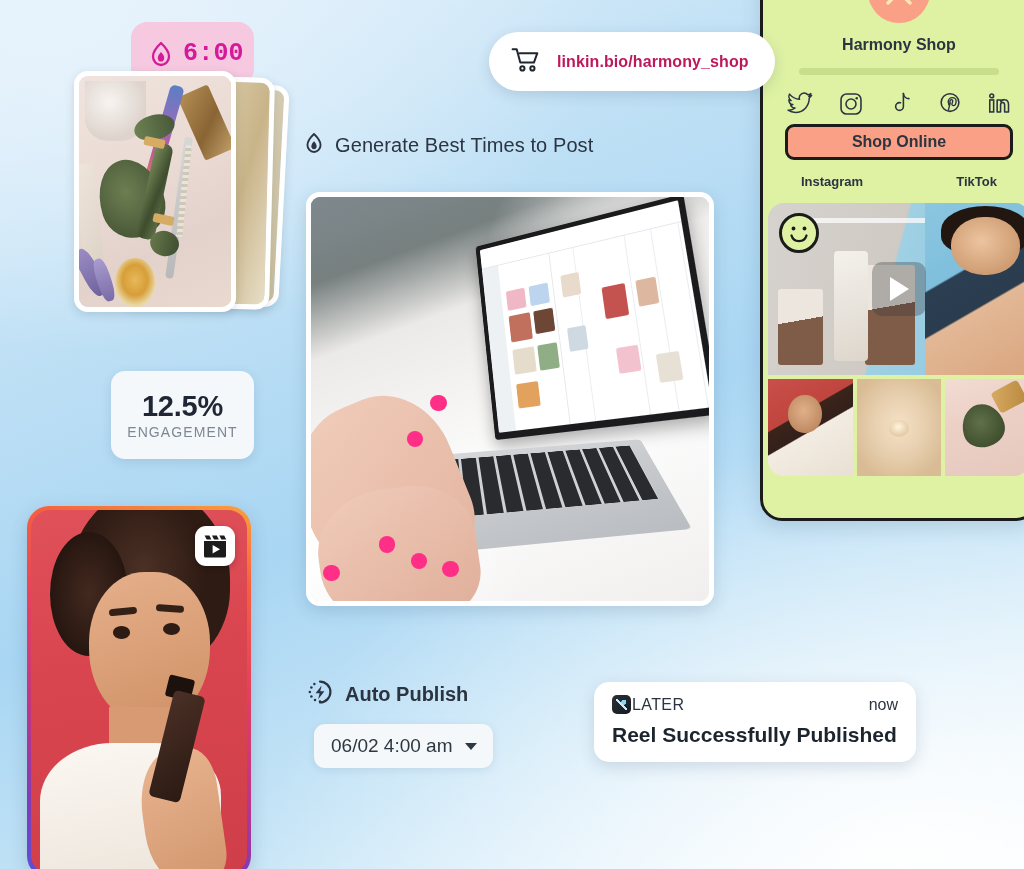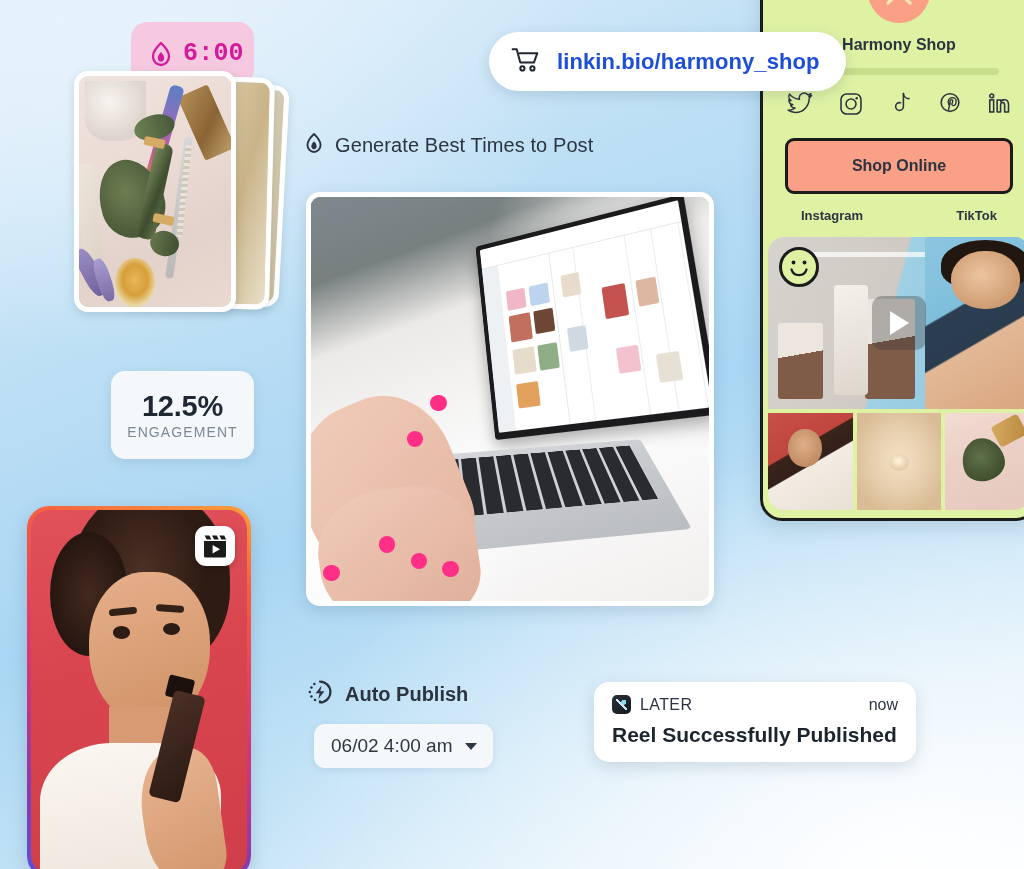--- a/index.html
+++ b/index.html
@@ -91,21 +91,21 @@
 
   
   #url-pill {
     position: absolute; left: 489px; top: 32px;
     height: 59px; padding: 0 26px 0 22px;
     background: #ffffff; border-radius: 30px;
     display: flex; align-items: center; gap: 16px;
     box-shadow: 0 4px 14px rgba(40,70,100,0.16);
     z-index: 30;
   }
-  #url-pill .url-text { font-size: 22px; font-weight: 700; color: #1d4ed8; letter-spacing: .1px; }
+  #url-pill .url-text { font-size: 16px; font-weight: 700; color: #be185d; letter-spacing: .1px; }
 
   
   #gen-label {
     position: absolute; left: 305px; top: 132px;
     display: flex; align-items: center; gap: 12px; z-index: 8;
   }
   #gen-label .gl-text { font-size: 20px; font-weight: 400; color: #2B3440; letter-spacing: .1px; }
 
   
   #laptop-card {
@@ -235,40 +235,40 @@
     width:19px;height:19px;border-radius:5px;
     background: linear-gradient(140deg,#2b3038,#161a20);
     position:relative; flex:0 0 auto; overflow:hidden;
   }
   #toast .t-appicon::after{
     content:""; position:absolute; left:4px; top:4px; width:11px; height:11px;
     background:
       linear-gradient(45deg, transparent 44%, #cfe6f5 44% 56%, transparent 56%),
       radial-gradient(circle at 72% 28%, #89d7f2 0 22%, transparent 23%);
   }
-  #toast .t-app { font-size:16px; color:#2B3440; letter-spacing:.4px; margin-left:9px; }
+  #toast .t-app { font-size:16px; color:#2B3440; letter-spacing:.4px; margin-left:1px; }
   #toast .t-time { font-size:16px; color:#2B3440; margin-left:auto; }
   #toast .t-title { font-size:21px; font-weight:700; color:#1C242E; margin-top:9px; letter-spacing:0; }
 
   
   #linkbio {
     position:absolute; left:760px; top:-64px; width:278px; height:585px;
     background:#DFF2A4; border: 3px solid #1b1b1b; border-radius: 22px;
     overflow:hidden; z-index: 5;
     box-shadow: 0 6px 20px rgba(40,70,100,0.16);
   }
   #lb-logo {
     width:62px;height:62px;border-radius:50%;background:#F9A087;
     margin: 22px auto 0 auto; position:relative;
   }
   #lb-title { text-align:center; font-size:16px; font-weight:700; color:#2B3440; margin-top:13px; }
   #lb-divider { width:200px;height:7px;border-radius:4px;background:#C9DE8B;margin:14px auto 0 auto; }
   #lb-socials { display:flex; justify-content:center; gap:25px; margin-top:17px; }
   #lb-shop {
-    margin: 18px 22px 0 22px; height:56px;
+    margin: 4px 22px 0 22px; height:36px;
     background:#F9A087; border:3px solid #1b1b1b; border-radius:9px;
     display:flex; align-items:center; justify-content:center;
     font-size:16px; font-weight:700; color:#2B3440;
   }
   #lb-tabs { display:flex; justify-content:space-between; padding: 14px 38px 0 38px; }
   #lb-tabs span { font-size:13px; font-weight:700; color:#2B3440; }
 
   #lb-media { margin: 14px 5px 0 5px; border-radius: 16px; overflow:hidden; position:relative; }
   #lb-video { position:relative; height:172px;
     background: linear-gradient(105deg,#d6d2cd 0%,#cfcac4 46%,#9fd0e4 47%,#8cc6e0 100%); }

